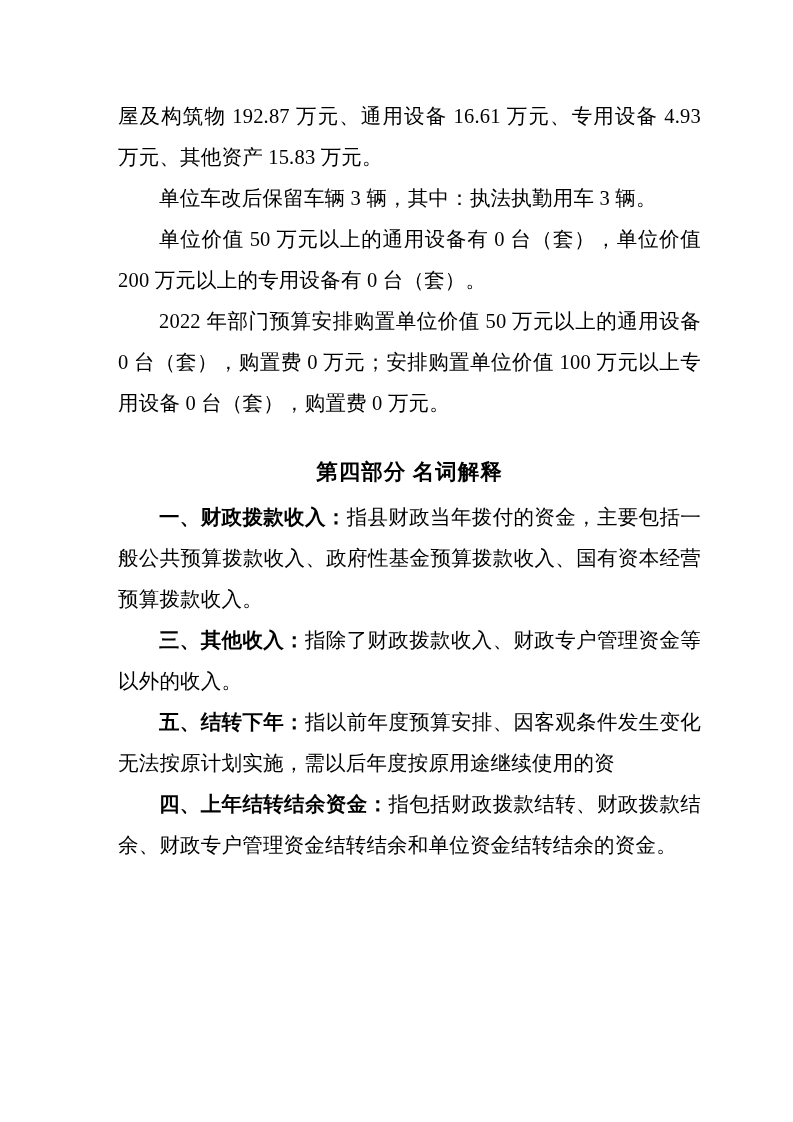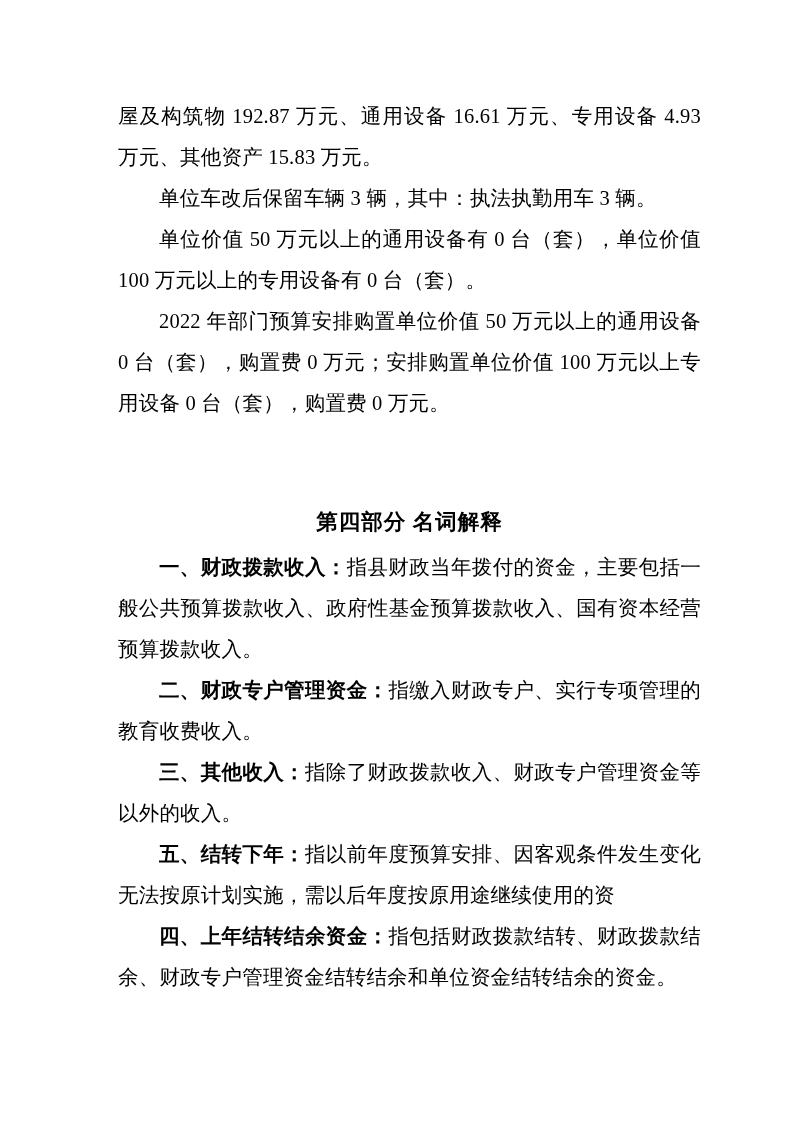--- a/index.html
+++ b/index.html
@@ -35,21 +35,21 @@
   .para {
     text-indent: 2em;
   }
   .noindent {
     text-indent: 0;
   }
   .section-title {
     text-align: center;
     font-weight: bold;
     font-size: 21.5px;
-    margin-top: 78px;
+    margin-top: 28px;
     margin-bottom: 4px;
     letter-spacing: 1px;
   }
   .lead {
     font-weight: bold;
   }
   .page-number {
     position: absolute;
     left: 0;
     right: 0;
@@ -68,30 +68,29 @@
 <body>
 
 <div class="page">
 
   <div class="doc-body">
 
     <p class="noindent">屋及构筑物 192.87 万元、通用设备 16.61 万元、专用设备 4.93 万元、其他资产 15.83 万元。</p>
 
     <p class="para">单位车改后保留车辆 3 辆，其中：执法执勤用车 3 辆。</p>
 
-    <p class="para">单位价值 50 万元以上的通用设备有 0 台（套），单位价值 100 万元以上的专用设备有 0 台（套）。</p>
+    <p class="para">单位价值 50 万元以上的通用设备有 0 台（套），单位价值 200 万元以上的专用设备有 0 台（套）。</p>
 
 
     <p class="para">2022 年部门预算安排购置单位价值 50 万元以上的通用设备 0 台（套），购置费 0 万元；安排购置单位价值 100 万元以上专用设备 0 台（套），购置费 0 万元。</p>
 
     <h2 class="section-title">第四部分  名词解释</h2>
 
     <p class="para"><span class="lead">一、财政拨款收入：</span><span>指县财政当年拨付的资金，主要包括一般公共预算拨款收入、政府性基金预算拨款收入、国有资本经营预算拨款收入。</span></p>
 
-    <p class="para"><span class="lead">二、财政专户管理资金：</span><span>指缴入财政专户、实行专项管理的教育收费收入。</span></p>
 
     <p class="para"><span class="lead">三、其他收入：</span><span>指除了财政拨款收入、财政专户管理资金等以外的收入。</span></p>
 
     <p class="para"><span class="lead">五、结转下年：</span><span>指以前年度预算安排、因客观条件发生变化无法按原计划实施，需以后年度按原用途继续使用的资</span></p>
 
     <p class="para"><span class="lead">四、上年结转结余资金：</span><span>指包括财政拨款结转、财政拨款结余、财政专户管理资金结转结余和单位资金结转结余的资金。</span></p>
 
   </div>
 
 

